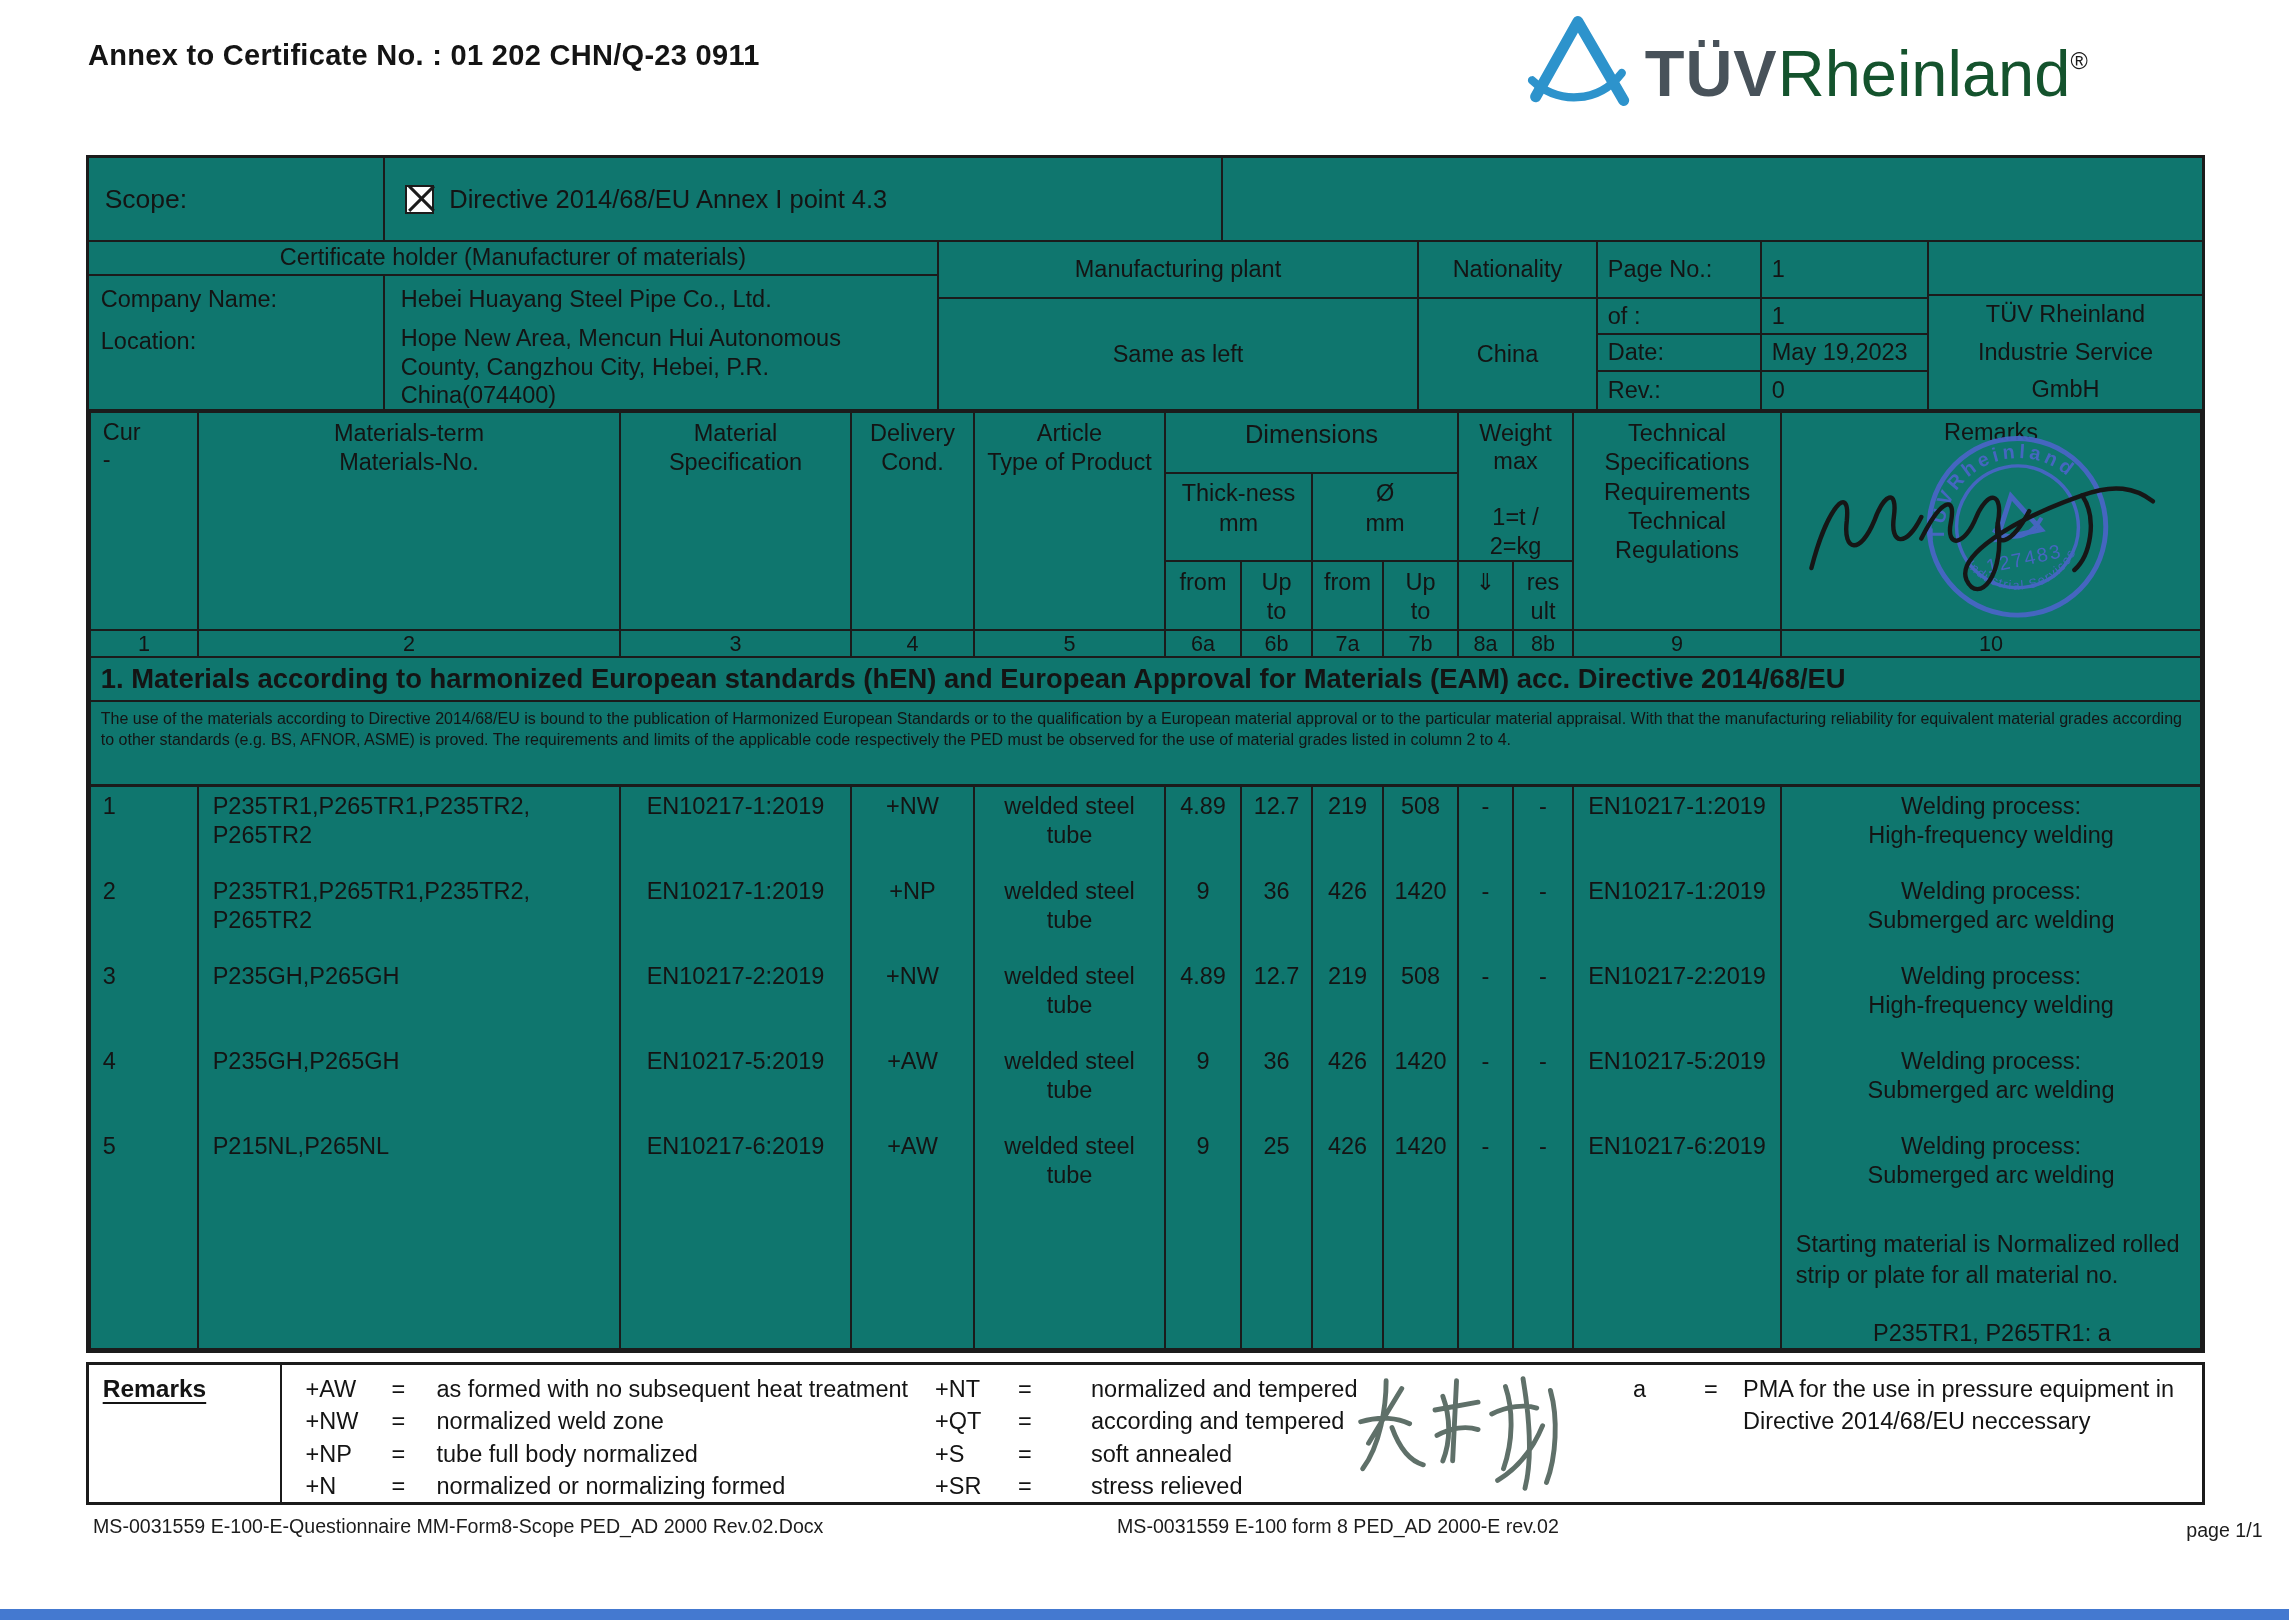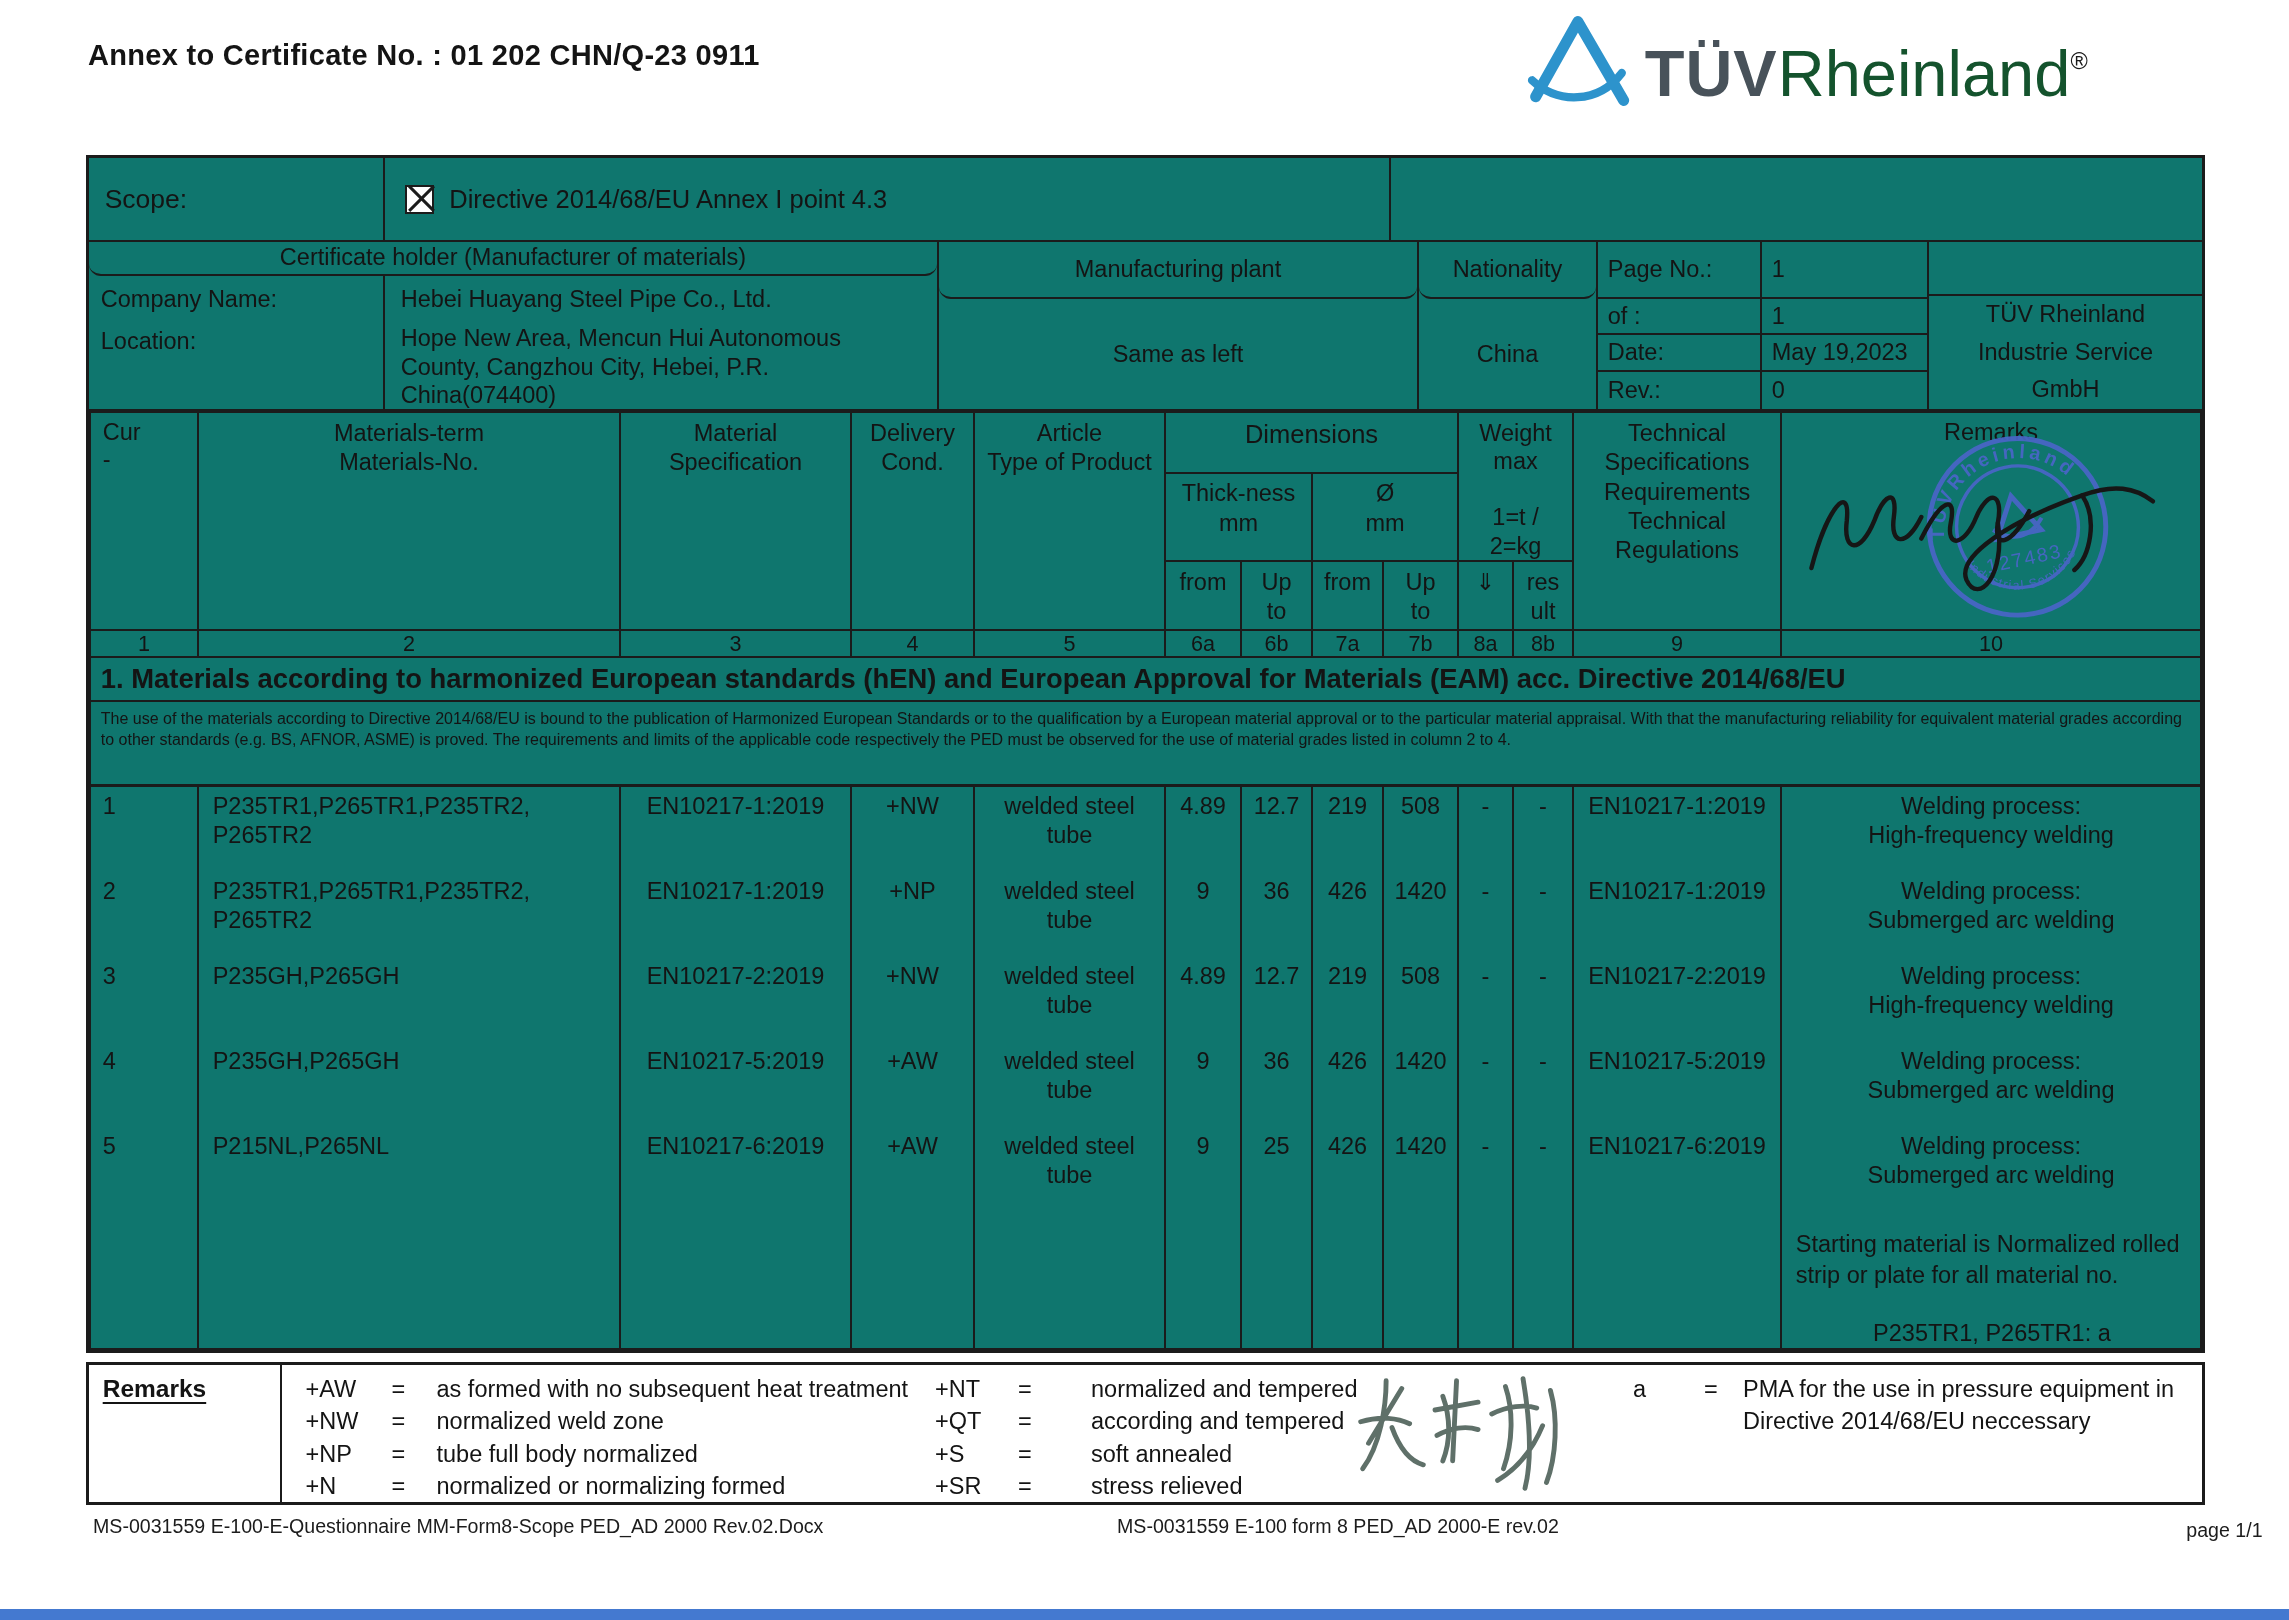--- a/index.html
+++ b/index.html
@@ -30,21 +30,21 @@
   .opt { display:flex; align-items:center; gap:15.7px; font-size:25.5px; padding-left:19.6px; }
   .cb { width:29px; height:29px; border:2.9px solid #1b1b1b; position:relative; flex:none; background:#fff; }
   .cb.checked::before, .cb.checked::after {
     content:""; position:absolute; left:-2.9px; top:10.8px; width:35px; height:2.9px; background:#1b1b1b;
   }
   .cb.checked::before { transform:rotate(45deg); }
   .cb.checked::after  { transform:rotate(-45deg); }
 
   
   .band { height:169px; }
-  .hdr-cell { height:57px; display:flex; align-items:center; justify-content:center; font-size:23.5px;border-radius:12px; }
+  .hdr-cell { height:57px; display:flex; align-items:center; justify-content:center; font-size:23.5px; }
   .colL { width:850px; display:flex; flex-direction:column; }
   .colL-content { display:flex; flex:1; }
   .lblcol { width:296px; padding:9.8px 0 0 11.8px; font-size:23.5px; }
   .lblcol div:first-child { margin-bottom:15.7px; }
   .valcol { flex:1; padding:9.8px 0 0 15.7px; font-size:23.5px; }
   .valcol .company { margin-bottom:11.8px; }
   .pre { white-space:pre-line; }
   .colPlant { width:480px; display:flex; flex-direction:column; }
   .colNat { width:179px; display:flex; flex-direction:column; }
   .mid-val { flex:1; display:flex; align-items:center; justify-content:center; font-size:23.5px; }
@@ -122,21 +122,21 @@
         <path d="M12 72 C40 98 84 98 110 64" fill="none" stroke="#2d93cc" stroke-width="9" stroke-linecap="round"></path>
       </svg>
     </span>
     <span class="wordmark"><span class="tuv">TÜV</span><span class="rhein">Rheinland</span><span class="reg">®</span></span>
   </div>
 
   <div class="frame">
 
     <div class="row scope-row bB">
       <div class="scope-cell bR" style="width:296px">Scope:</div>
-      <div class="opt bR" style="width:1006px">
+      <div class="opt bR" style="width:838px">
         <span class="cb checked"></span>
         <span>Directive 2014/68/EU Annex I point 4.3</span>
       </div>
     </div>
 
     <div class="row band bB">
       <div class="colL bR">
         <div class="hdr-cell bB">Certificate holder (Manufacturer of materials)</div>
         <div class="colL-content">
           <div class="lblcol bR">

